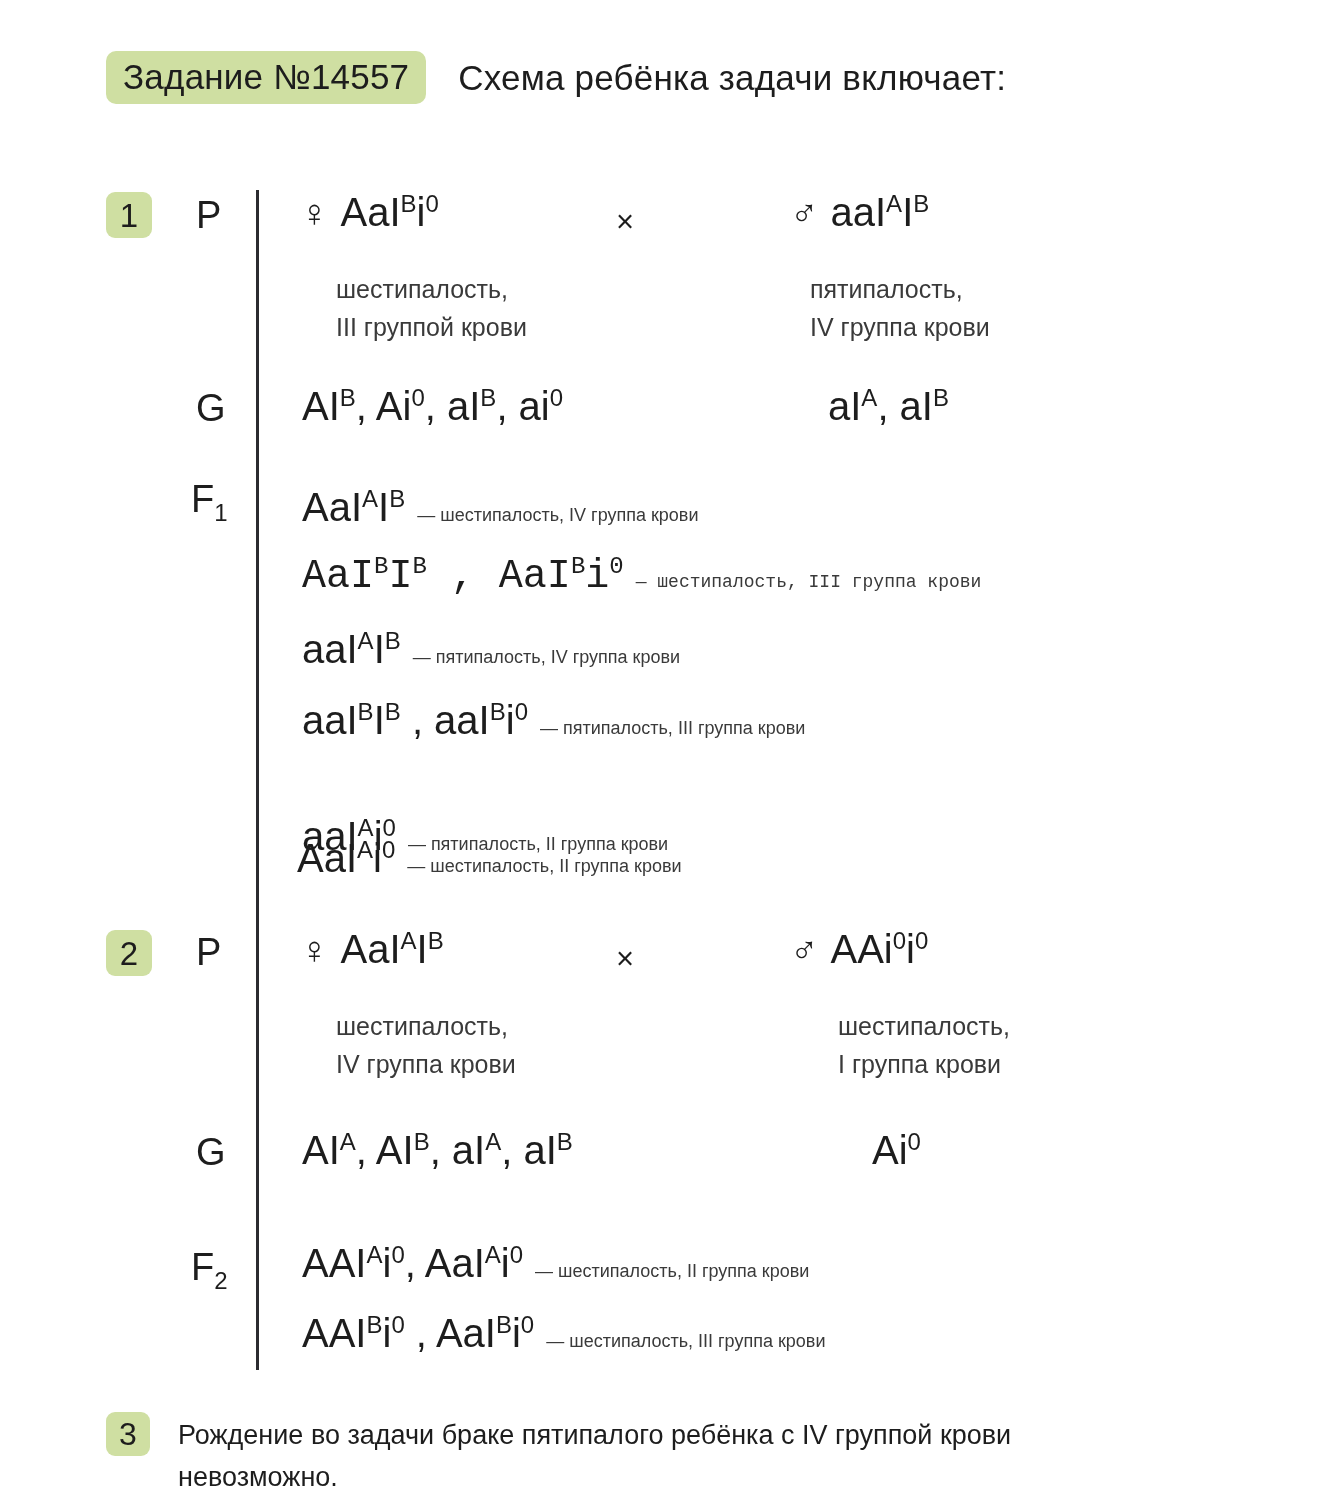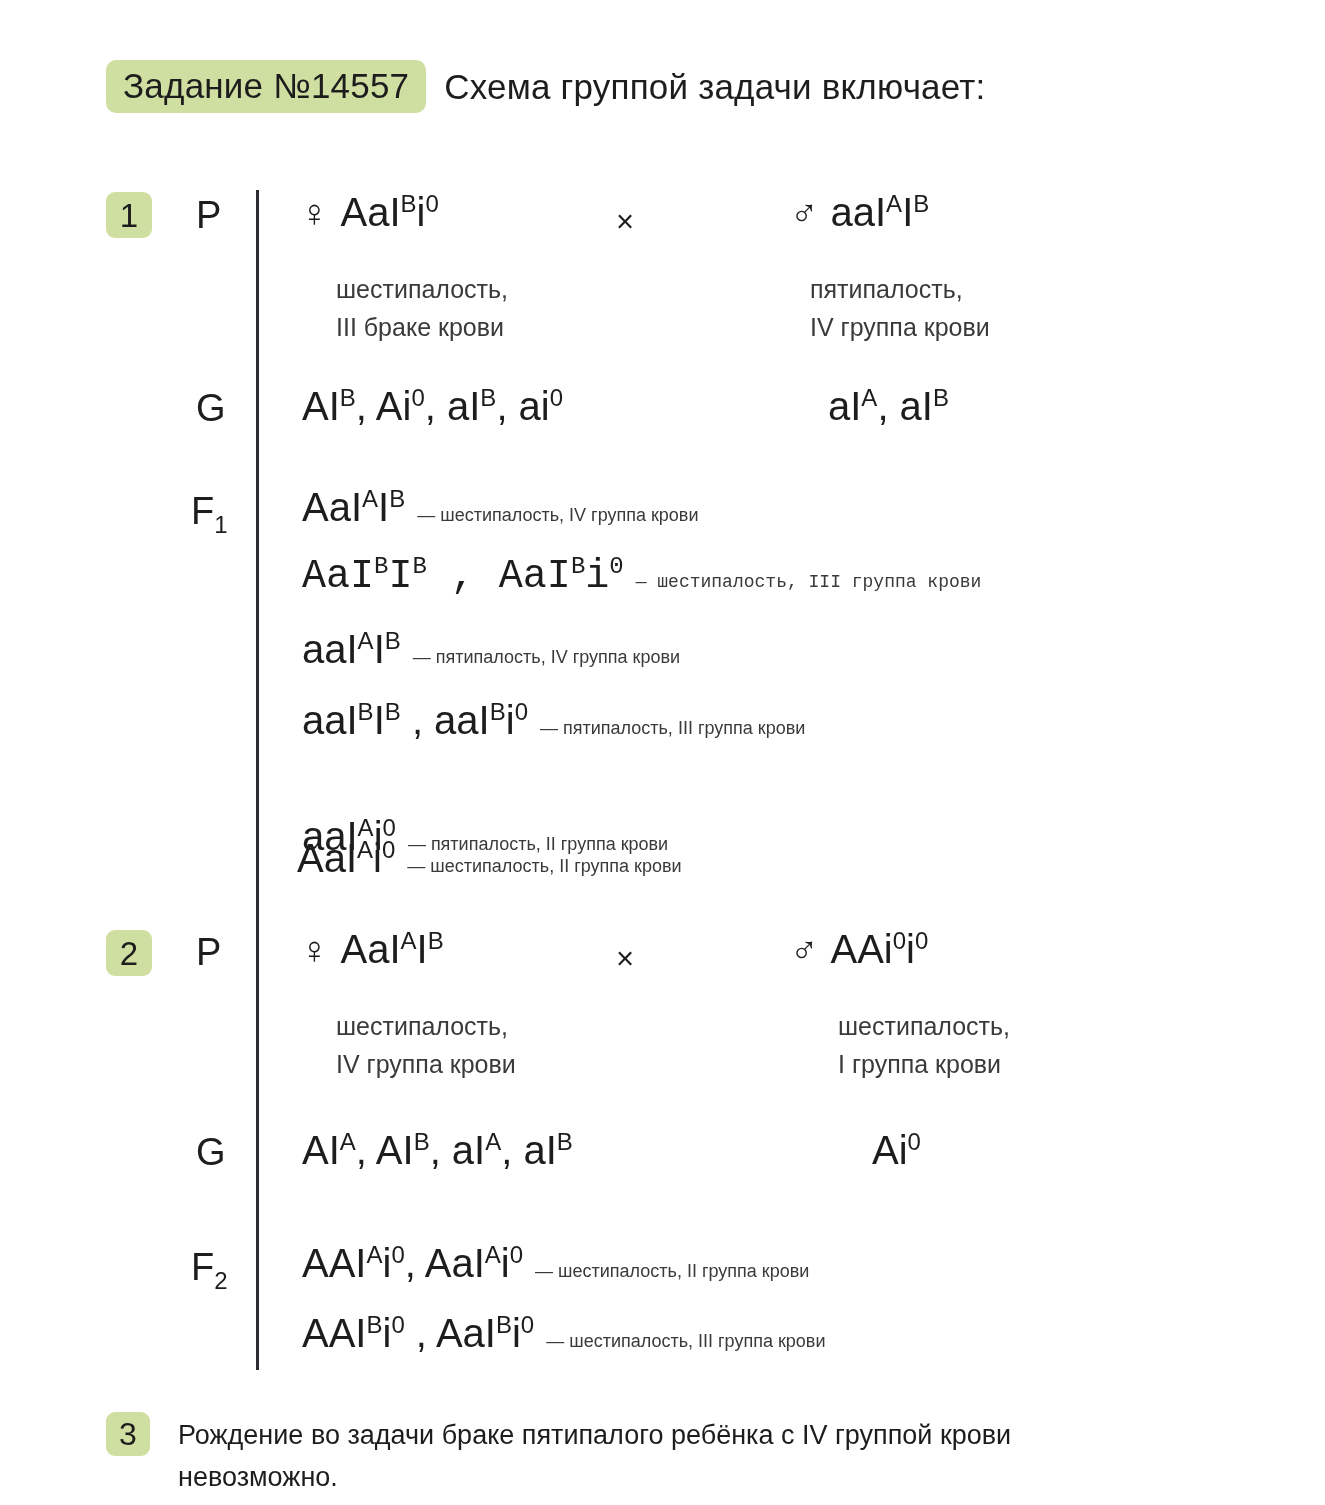--- a/index.html
+++ b/index.html
@@ -13,24 +13,24 @@
     position: relative;
     font-family: "Liberation Sans", sans-serif;
     color: #1d1d1d;
     overflow: hidden;
   }
 
   
   .header {
     position: absolute;
     left: 106px;
-    top: 60px;
+    top: 51px;
     display: flex;
     align-items: center;
-    gap: 18px;
+    gap: 32px;
     white-space: nowrap;
   }
   .task-badge {
     background: #cfdfa2;
     border-radius: 10px;
     padding: 8px 17px 10px 17px;
     font-size: 35px;
     font-weight: 400;
     letter-spacing: .2px;
     color: #1d1d1d;
@@ -157,52 +157,52 @@
     line-height: 1.55;
     max-width: 870px;
     padding-top: 3px;
   }
 </style>
 </head>
 <body>
 
 <div class="header">
   <span class="task-badge">Задание №14557</span>
-  <span class="header-title">Схема группой задачи включает:</span>
+  <span class="header-title">Схема ребёнка задачи включает:</span>
 </div>
 
 <div class="scheme">
 
   <div class="divider"></div>
 
   <div class="num-badge" style="left:106px; top:192px;">1</div>
   <div class="gen-label" style="left:196px; top:196px;">P</div>
 
   <div class="genotype" style="left:300px; top:192px;">
     <span class="sym">♀</span><span>AaI<sup>B</sup>i<sup>0</sup></span>
   </div>
   <div class="cross" style="left:616px; top:204px;">×</div>
   <div class="genotype" style="left:790px; top:192px;">
     <span class="sym">♂</span><span>aaI<sup>A</sup>I<sup>B</sup></span>
   </div>
 
   <div class="pheno" style="left:336px; top:271px;">
     <div>шестипалость,</div>
-    <div>III браке крови</div>
+    <div>III группой крови</div>
   </div>
   <div class="pheno" style="left:810px; top:271px;">
     <div>пятипалость,</div>
     <div>IV группа крови</div>
   </div>
 
   <div class="gen-label" style="left:196px; top:389px;">G</div>
   <div class="genotype" style="left:302px; top:386px;">AI<sup>B</sup>, Ai<sup>0</sup>, aI<sup>B</sup>, ai<sup>0</sup></div>
   <div class="genotype" style="left:828px; top:386px;">aI<sup>A</sup>, aI<sup>B</sup></div>
 
-  <div class="gen-label" style="left:191px; top:492px;">
+  <div class="gen-label" style="left:191px; top:480px;">
     <span>F</span><sub>1</sub>
   </div>
 
   <div class="offspring" style="left:302px; top:487px;">
     <span class="gt">AaI<sup>A</sup>I<sup>B</sup></span><span class="desc">— шестипалость, IV группа крови</span>
   </div>
   <div class="offspring" style="left:302px; top:557px;font-family:Liberation Mono, monospace;">
     <span class="gt">AaI<sup>B</sup>I<sup>B</sup> , AaI<sup>B</sup>i<sup>0</sup></span><span class="desc">— шестипалость, III  группа крови</span>
   </div>
   <div class="offspring" style="left:302px; top:629px;">

